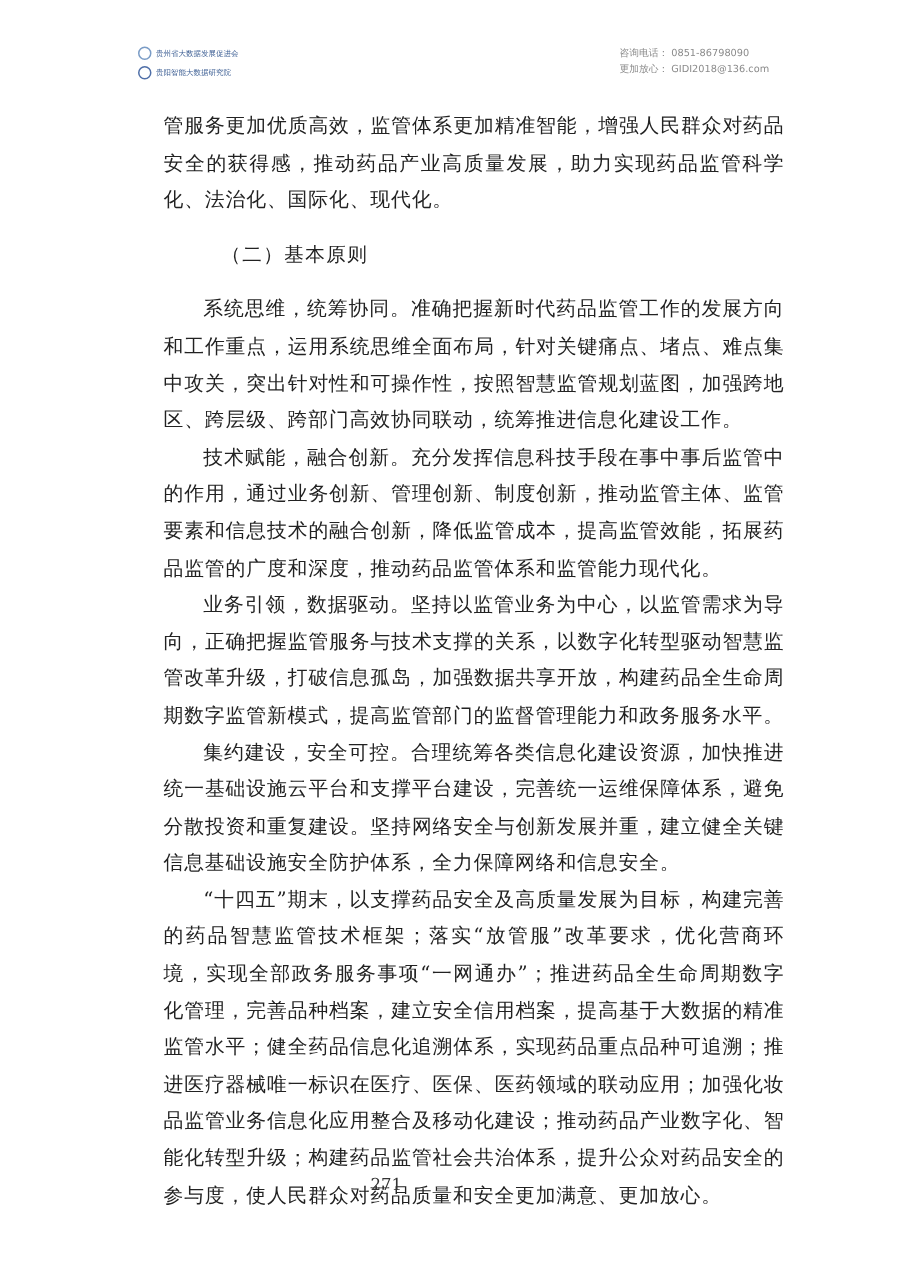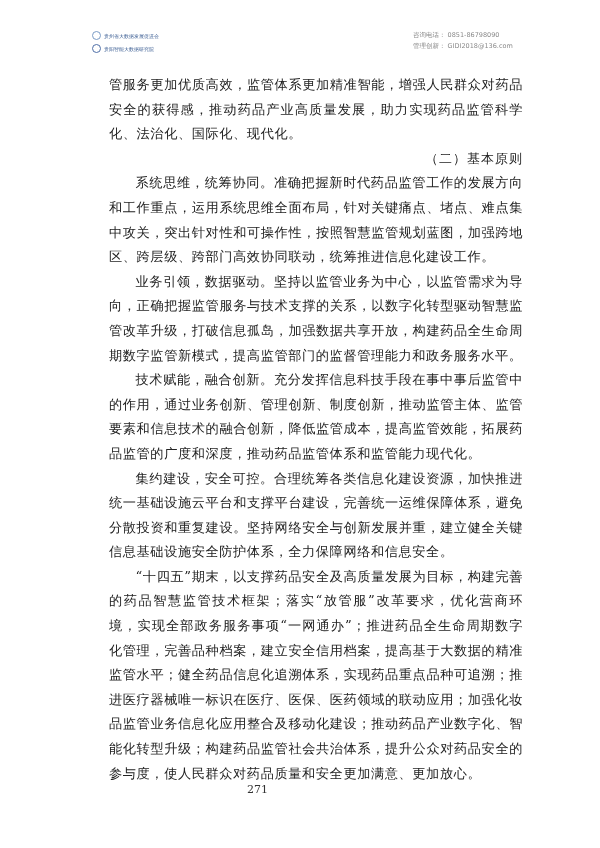--- a/index.html
+++ b/index.html
@@ -9,21 +9,21 @@
   .logo { position: absolute; left: 92px; top: 30px; width: 72px; }
   .logo-row { display: flex; align-items: center; height: 11px; margin-bottom: 2px; }
   .logo-mark { width: 9px; height: 9px; border-radius: 50%; border: 1px solid #7a9cc6; margin-right: 3px; box-sizing: border-box; }
   .logo-mark.b { border-color: #4f6fa8; }
   .logo-text { font-family: "DejaVu Sans", sans-serif; font-size: 5px; color: #3d5f94; white-space: nowrap; }
   .contact { position: absolute; left: 413px; top: 30px; font-family: "DejaVu Sans", sans-serif; font-size: 6.5px; color: #8a8a8a; line-height: 11px; }
   .contact-row span { margin-right: 2px; }
   .content { position: absolute; left: 109px; top: 73px; width: 414px; }
   .p { font-size: 13.2px; line-height: 24.6px; margin: 0; text-align: justify; letter-spacing: 0.6px; }
   .indent { text-indent: 26.5px; }
-  .heading { font-size: 13px; line-height: 24.6px; margin: 0; padding-left: 26.5px; letter-spacing: 1px; text-align: right; }
+  .heading { font-size: 13px; line-height: 24.6px; margin: 12px; padding-left: 26.5px; letter-spacing: 1px; }
   .bold { font-weight: normal; font-family: "DejaVu Sans", "Liberation Sans", sans-serif; }
   .page-num { position: absolute; top: 783px; left: 0; width: 515px; text-align: center; font-size: 11px; color: #333; }
 </style>
 </head>
 <body>
 
 <div class="header">
   <div class="logo">
     <div class="logo-row">
       <span class="logo-mark"></span>
@@ -32,30 +32,30 @@
     <div class="logo-row">
       <span class="logo-mark b"></span>
       <span class="logo-text">贵阳智能大数据研究院</span>
     </div>
   </div>
   <div class="contact">
     <div class="contact-row">
       <span>咨询电话：</span><span>0851-86798090</span>
     </div>
     <div class="contact-row">
-      <span>管理创新：</span><span>GIDI2018@136.com</span>
+      <span>更加放心：</span><span>GIDI2018@136.com</span>
     </div>
   </div>
 </div>
 
 <div class="content">
   <p class="p">管服务更加优质高效，监管体系更加精准智能，增强人民群众对药品安全的获得感，推动药品产业高质量发展，助力实现药品监管科学化、法治化、国际化、现代化。</p>
   <p class="heading">（二）基本原则</p>
 
   <p class="p indent"><span class="bold">系统思维，统筹协同。</span><span>准确把握新时代药品监管工作的发展方向和工作重点，运用系统思维全面布局，针对关键痛点、堵点、难点集中攻关，突出针对性和可操作性，按照智慧监管规划蓝图，加强跨地区、跨层级、跨部门高效协同联动，统筹推进信息化建设工作。</span></p>
+  <p class="p indent"><span class="bold">技术赋能，融合创新。</span><span>充分发挥信息科技手段在事中事后监管中的作用，通过业务创新、管理创新、制度创新，推动监管主体、监管要素和信息技术的融合创新，降低监管成本，提高监管效能，拓展药品监管的广度和深度，推动药品监管体系和监管能力现代化。</span></p>
   <p class="p indent"><span class="bold">业务引领，数据驱动。</span><span>坚持以监管业务为中心，以监管需求为导向，正确把握监管服务与技术支撑的关系，以数字化转型驱动智慧监管改革升级，打破信息孤岛，加强数据共享开放，构建药品全生命周期数字监管新模式，提高监管部门的监督管理能力和政务服务水平。</span></p>
-  <p class="p indent"><span class="bold">技术赋能，融合创新。</span><span>充分发挥信息科技手段在事中事后监管中的作用，通过业务创新、管理创新、制度创新，推动监管主体、监管要素和信息技术的融合创新，降低监管成本，提高监管效能，拓展药品监管的广度和深度，推动药品监管体系和监管能力现代化。</span></p>
   <p class="p indent"><span class="bold">集约建设，安全可控。</span><span>合理统筹各类信息化建设资源，加快推进统一基础设施云平台和支撑平台建设，完善统一运维保障体系，避免分散投资和重复建设。坚持网络安全与创新发展并重，建立健全关键信息基础设施安全防护体系，全力保障网络和信息安全。</span></p>
 
   <p class="p indent">“十四五”期末，以支撑药品安全及高质量发展为目标，构建完善的药品智慧监管技术框架；落实“放管服”改革要求，优化营商环境，实现全部政务服务事项“一网通办”；推进药品全生命周期数字化管理，完善品种档案，建立安全信用档案，提高基于大数据的精准监管水平；健全药品信息化追溯体系，实现药品重点品种可追溯；推进医疗器械唯一标识在医疗、医保、医药领域的联动应用；加强化妆品监管业务信息化应用整合及移动化建设；推动药品产业数字化、智能化转型升级；构建药品监管社会共治体系，提升公众对药品安全的参与度，使人民群众对药品质量和安全更加满意、更加放心。</p>
 </div>
 
 <div class="page-num">271</div>
 
 </body></html>

